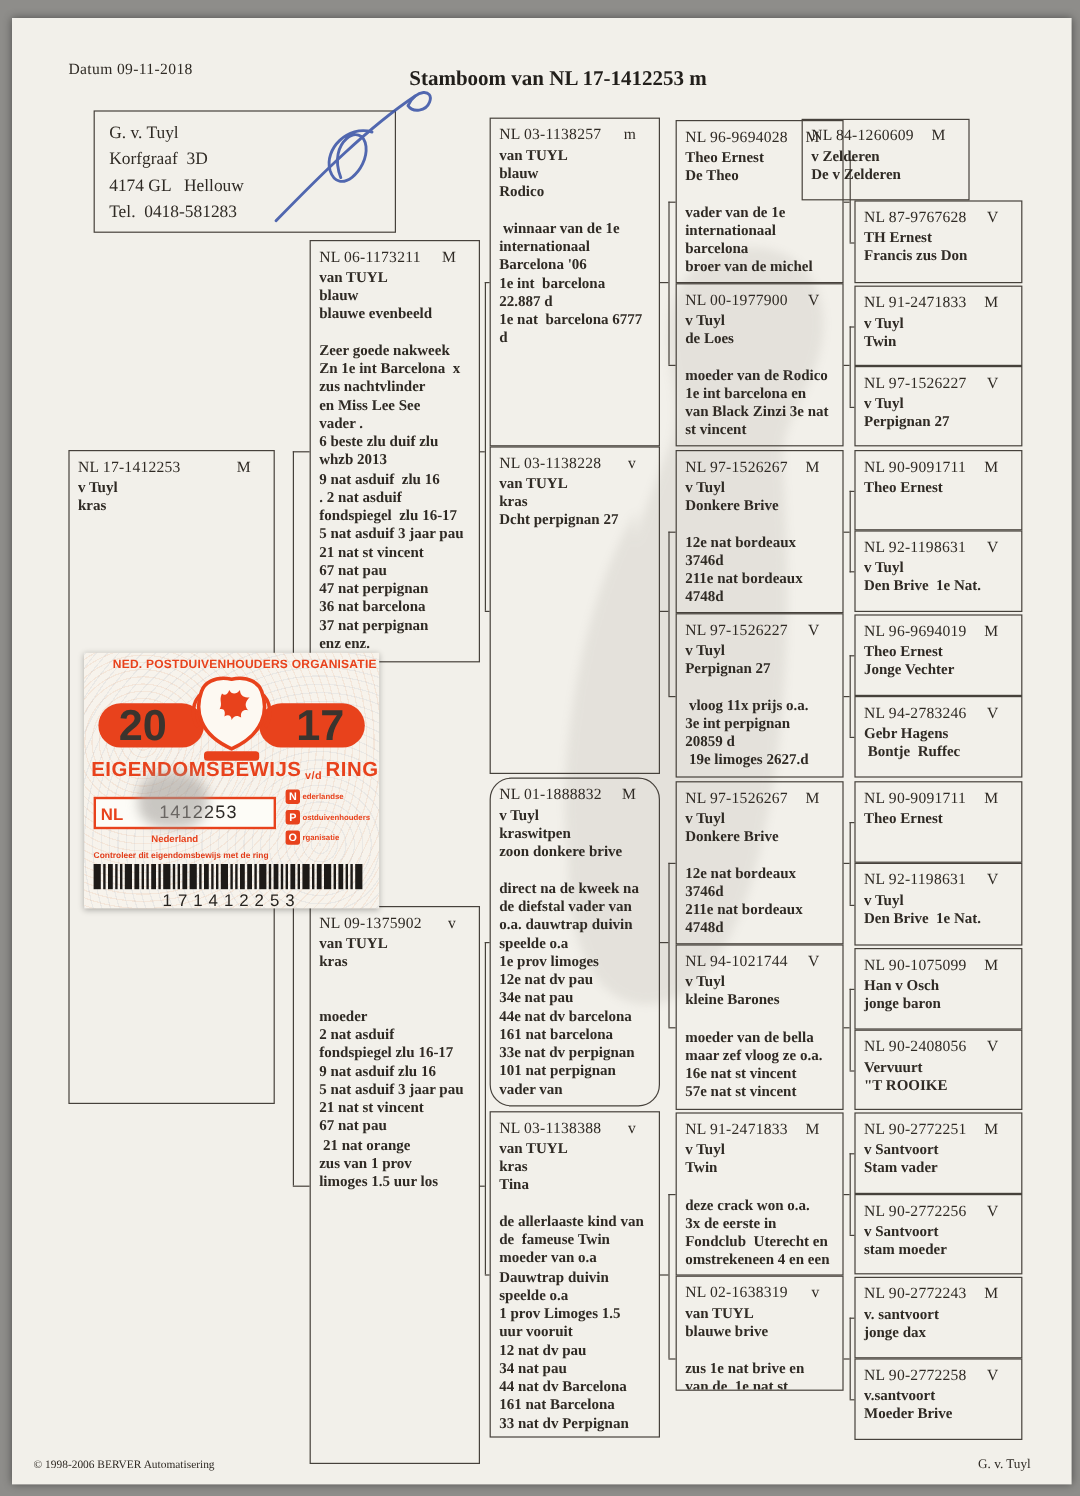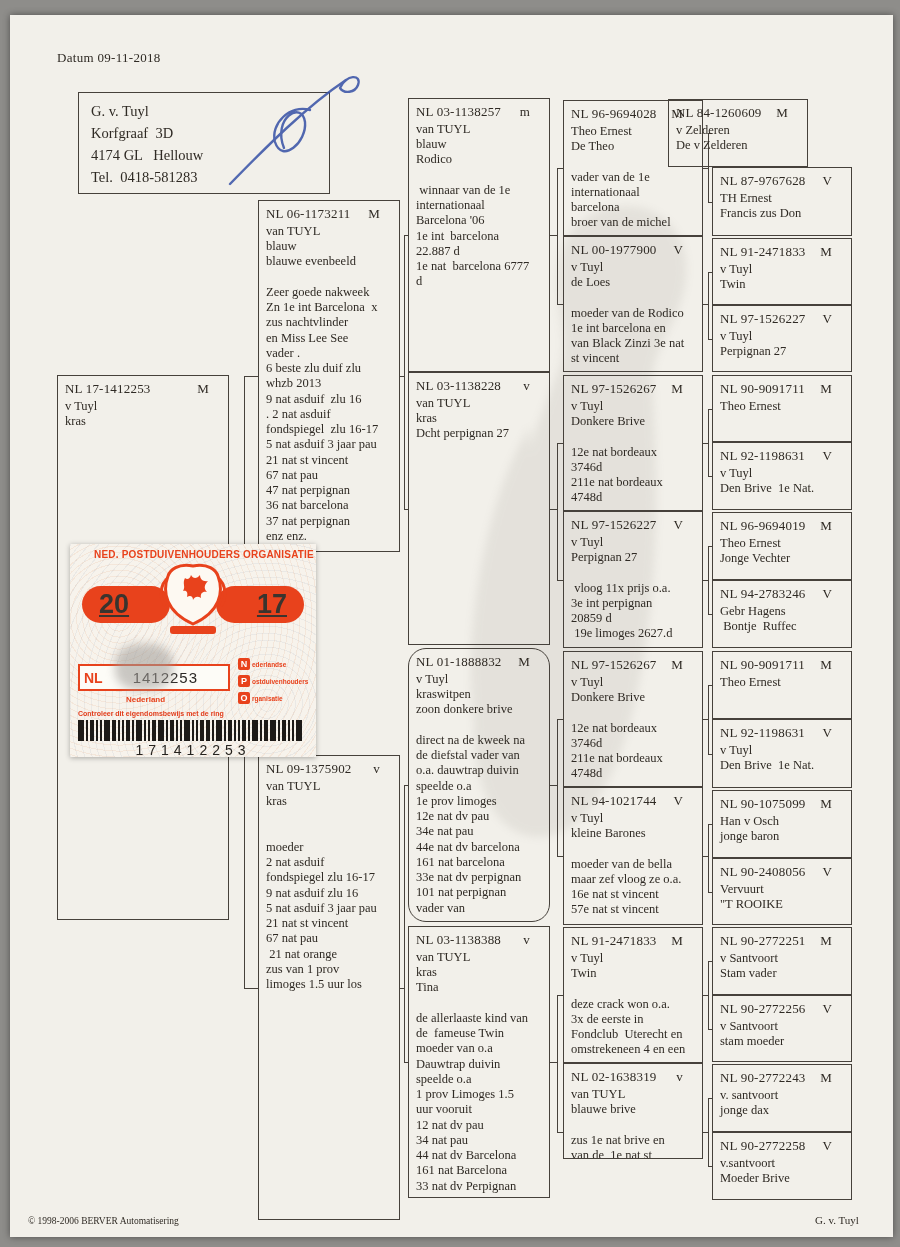--- a/index.html
+++ b/index.html
@@ -22,36 +22,36 @@
   .signature { position:absolute; left:222px; top:68px; width:150px; height:125px;
                z-index:4; pointer-events:none; }
 
   .watermark { position:absolute; left:420px; top:170px; width:310px; height:740px;
                opacity:.13; filter:blur(4px); transform:rotate(9deg); z-index:0; }
 
   .pbox { position:absolute; border:1px solid var(--line); padding:5px 7px 4px 7px;
           font-size:12.5px; line-height:1.22; overflow:hidden; z-index:1; }
   .pbox-head { display:flex; justify-content:space-between; font-size:13px;
                margin-bottom:2px; padding-right:12px; letter-spacing:.2px; }
-  .pbox-body { white-space:pre-wrap; }
+  .pbox-body { white-space:pre-wrap;font-weight:bold; }
   .cline { position:absolute; background:var(--line); z-index:0; }
 
   
   .stamp { position:absolute; left:70px; top:544px; width:246px; height:213px; z-index:6;
            font-family:"Liberation Sans", sans-serif;
            background:
              repeating-radial-gradient(circle at 20% 35%, rgba(216,120,60,.10) 0 1px, transparent 1px 6px),
              repeating-radial-gradient(circle at 80% 75%, rgba(120,140,170,.10) 0 1px, transparent 1px 7px),
              #f7f3ec;
            box-shadow:0 1px 5px rgba(0,0,0,.3); }
   .stamp-org { position:absolute; left:6px; top:5px; width:236px; font-size:10px; font-weight:bold;
                color:var(--orange); white-space:nowrap; letter-spacing:.2px;padding-left:18px; }
   .pill { position:absolute; top:42px; width:88px; height:37px; background:var(--orange);
-          border-radius:19px; color:#3a342e; font-size:27px; font-weight:bold;
-          display:flex; align-items:center; z-index:1;text-decoration:underline; }
+          border-radius:19px; color:#3a342e; font-size:36px; font-weight:bold;
+          display:flex; align-items:center; z-index:1; }
   .pill-20 { left:12px; justify-content:flex-start; padding-left:17px; }
   .pill-17 { left:146px; justify-content:flex-end; padding-right:17px; }
   .crest { position:absolute; left:88px; top:18px; width:70px; height:80px; z-index:2; }
   .stamp-own { position:absolute; left:6px; top:88px; color:var(--orange); font-weight:bold;
                font-size:17px; letter-spacing:.4px; white-space:nowrap; }
   .stamp-own .vd { font-size:9px; vertical-align:-2px; margin:0 3px; }
   .ringbox { position:absolute; left:8px; top:120px; width:152px; height:27px;
              background:#fdfcf7; border:2px solid var(--orange);
              display:flex; align-items:center; z-index:2; }
   .ringbox .nl { color:var(--orange); font-weight:bold; font-size:14px; margin-left:4px; }
@@ -81,20 +81,21 @@
 
 <div class="canvas">
   <div class="page"></div>
 
   <svg class="watermark" viewBox="0 0 200 420" preserveAspectRatio="none">
     <path d="M103,18 c26,-2 44,18 41,44 c-2,21 -13,32 -11,52 c16,62 27,124 21,188 c-4,44 -22,78 -52,78 c-30,0 -47,-34 -51,-78 c-6,-64 6,-126 22,-188 c2,-20 -9,-31 -11,-52 c-3,-26 15,-42 41,-44 z" fill="#8a847c"></path>
     <path d="M60,150 c-20,40 -24,120 -6,170 c10,26 28,30 34,12 c-18,-60 -22,-122 -28,-182 z" fill="#8a847c"></path>
   </svg>
 
   <div class="date">Datum  09-11-2018</div>
+  <div class="title">Stamboom van NL 17-1412253 m</div>
 
   <div class="owner-box"><span>G. v. Tuyl</span>
 <span>Korfgraaf  3D</span>
 <span>4174 GL   Hellouw</span>
 <span>Tel.  0418-581283</span></div>
 
   <svg class="signature" viewBox="0 0 150 125">
     <g fill="none" stroke="#3b55a8" stroke-width="2.4" stroke-linecap="round" opacity="0.88">
       <path d="M8,116 C 45,78 85,38 124,12"></path>
       <path d="M62,80 C 50,50 80,32 83,54 C 85,74 60,96 53,74 C 48,56 68,36 88,42"></path>
@@ -523,20 +524,21 @@
     <div class="stamp-org">NED. POSTDUIVENHOUDERS ORGANISATIE</div>
     <div class="pill pill-20">20</div>
     <div class="pill pill-17">17</div>
     <svg class="crest" viewBox="0 0 70 80">
       <path d="M10,16 C2,22 1,36 7,44" fill="none" stroke="#e8421c" stroke-width="3"></path>
       <path d="M60,16 C68,22 69,36 63,44" fill="none" stroke="#e8421c" stroke-width="3"></path>
       <path d="M35,4 C20,1 12,8 10,14 C4,30 8,50 35,62 C62,50 66,30 60,14 C58,8 50,1 35,4 Z" fill="#fdf9f2" stroke="#e8421c" stroke-width="3"></path>
       <path d="M27,16 c-3,6 1,8 -2,13 c4,-1 5,2 4,6 c3,-2 6,-1 6,3 c2,-4 5,-4 8,-2 c-1,-5 2,-7 6,-6 c-4,-4 -2,-8 1,-11 c-5,1 -8,-2 -8,-6 c-3,4 -7,4 -9,0 c-1,4 -4,5 -6,3 z" fill="#e8421c"></path>
       <rect x="12" y="64" width="46" height="8" rx="3" fill="#e8421c"></rect>
     </svg>
+    <div class="stamp-own"><span>EIGENDOMSBEWIJS</span><span class="vd">v/d</span><span>RING</span></div>
     <div class="smudge"></div>
     <div class="ringbox">
       <span class="nl">NL</span>
       <span class="num">1412253</span>
     </div>
     <div class="nederland">Nederland</div>
     <div class="npo-col">
       <div class="npo-row">
           <span class="npo-badge">N</span>
           <span class="npo-txt">ederlandse</span>

